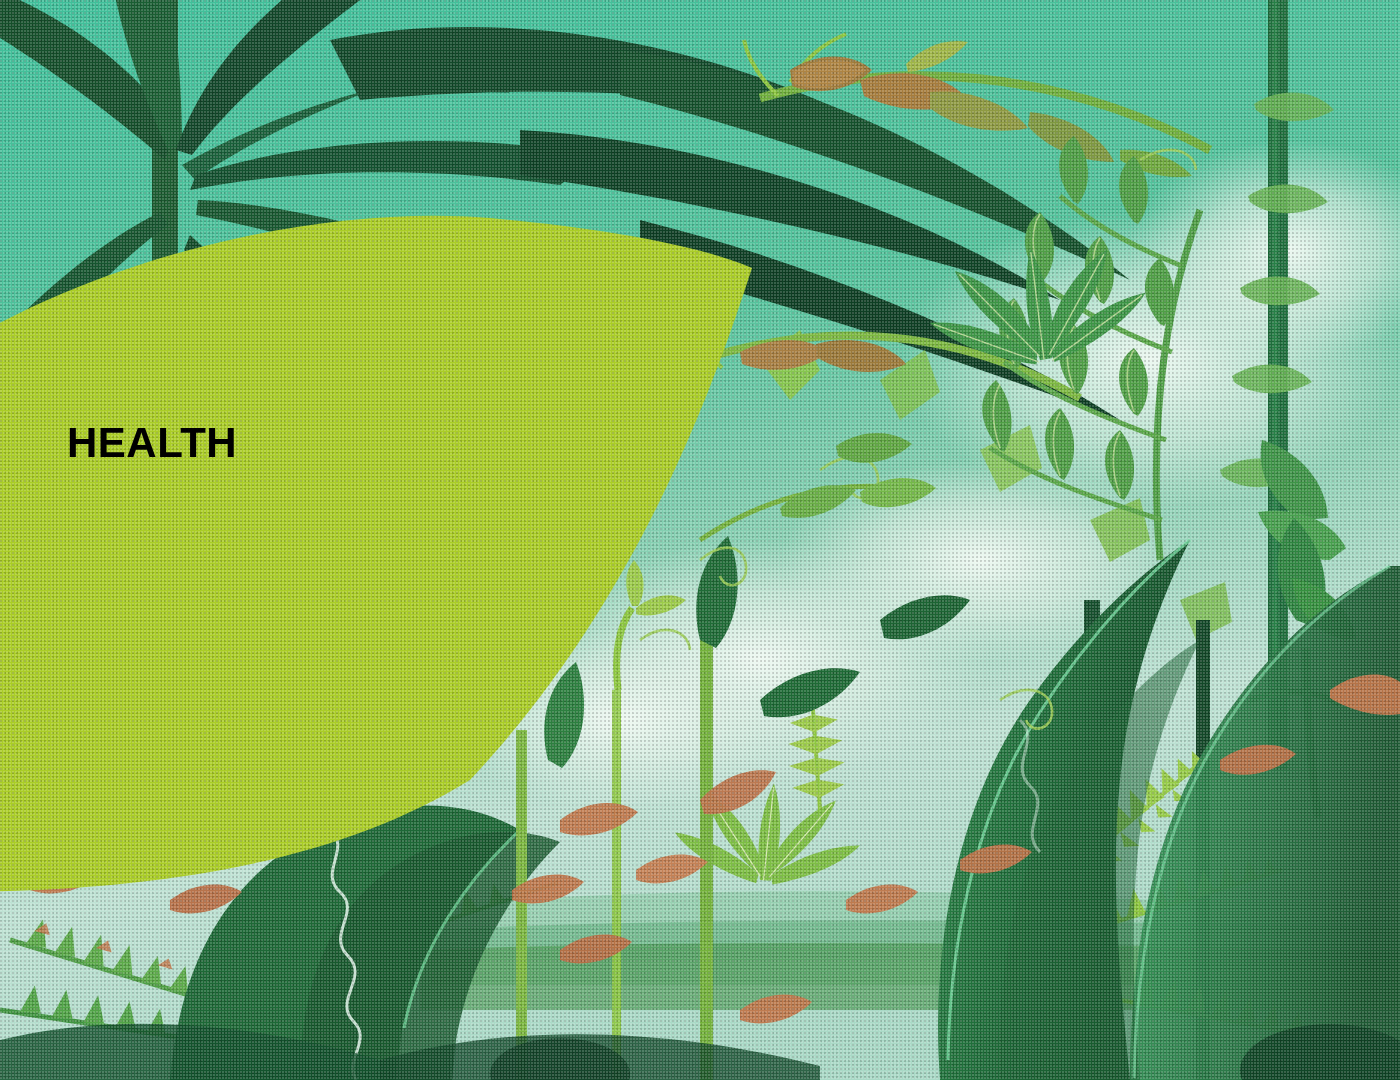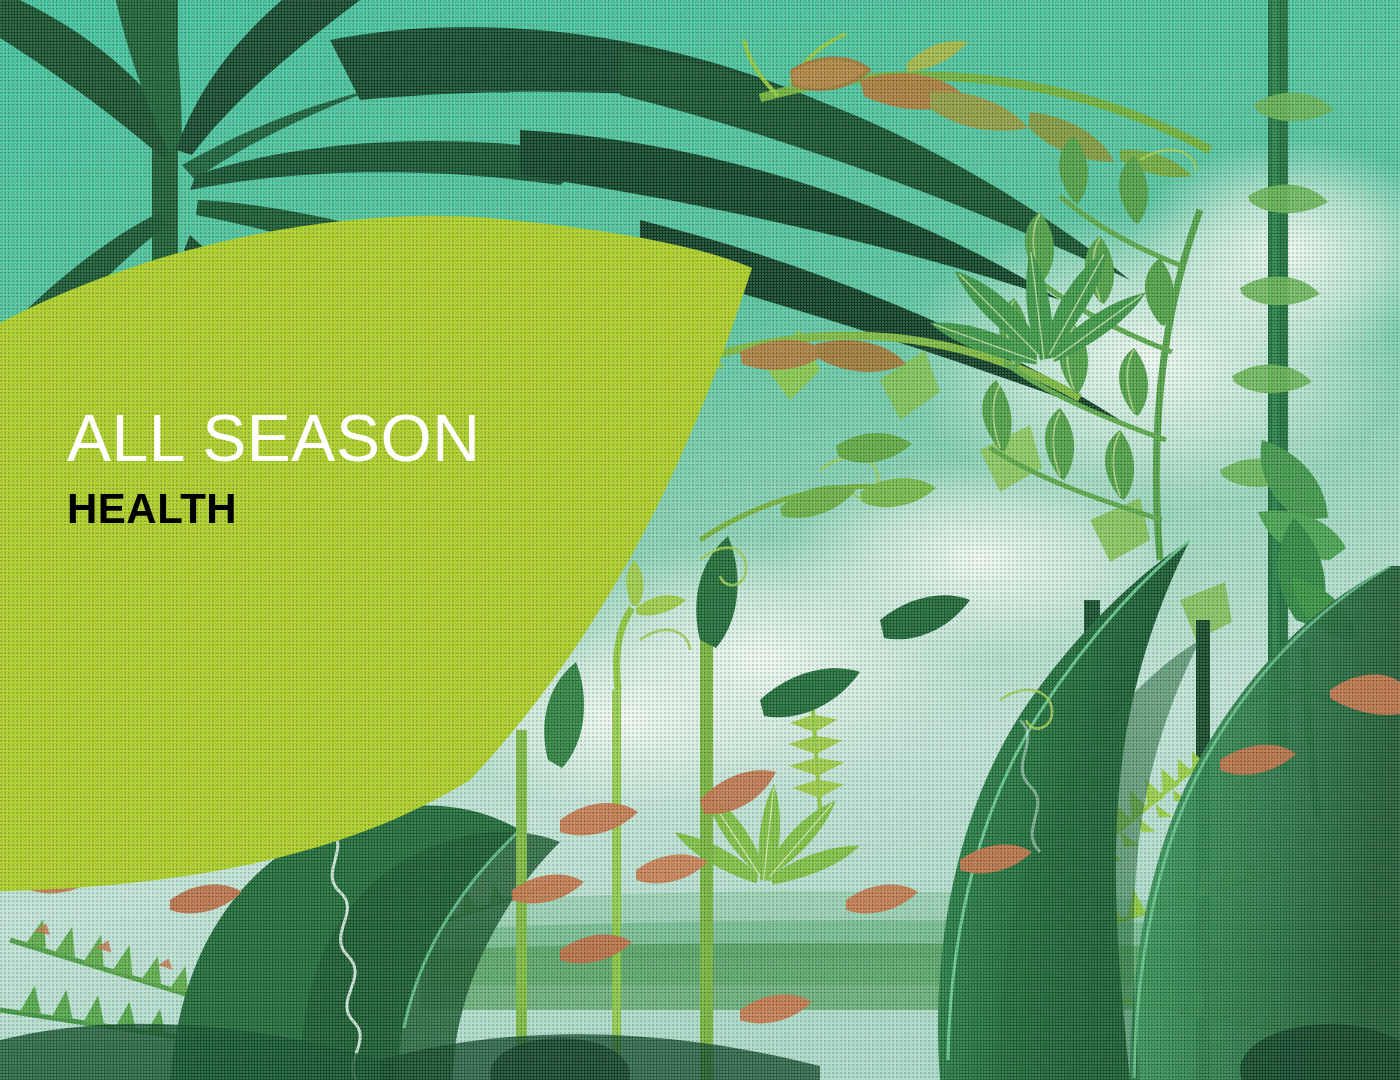--- a/index.html
+++ b/index.html
@@ -448,17 +448,16 @@
                C 340 860, 170 890, -40 892
                Z" fill="#AACD26"></path>
 
     </g>
   </svg>
 
   <div id="grain"></div>
   <div id="grain2"></div>
 
   <div id="textblock">
-    <div class="t-line1">ALL SEASON</div>
     <div class="t-line2">HEALTH</div>
   </div>
 
 </div>
 
 </body></html>

